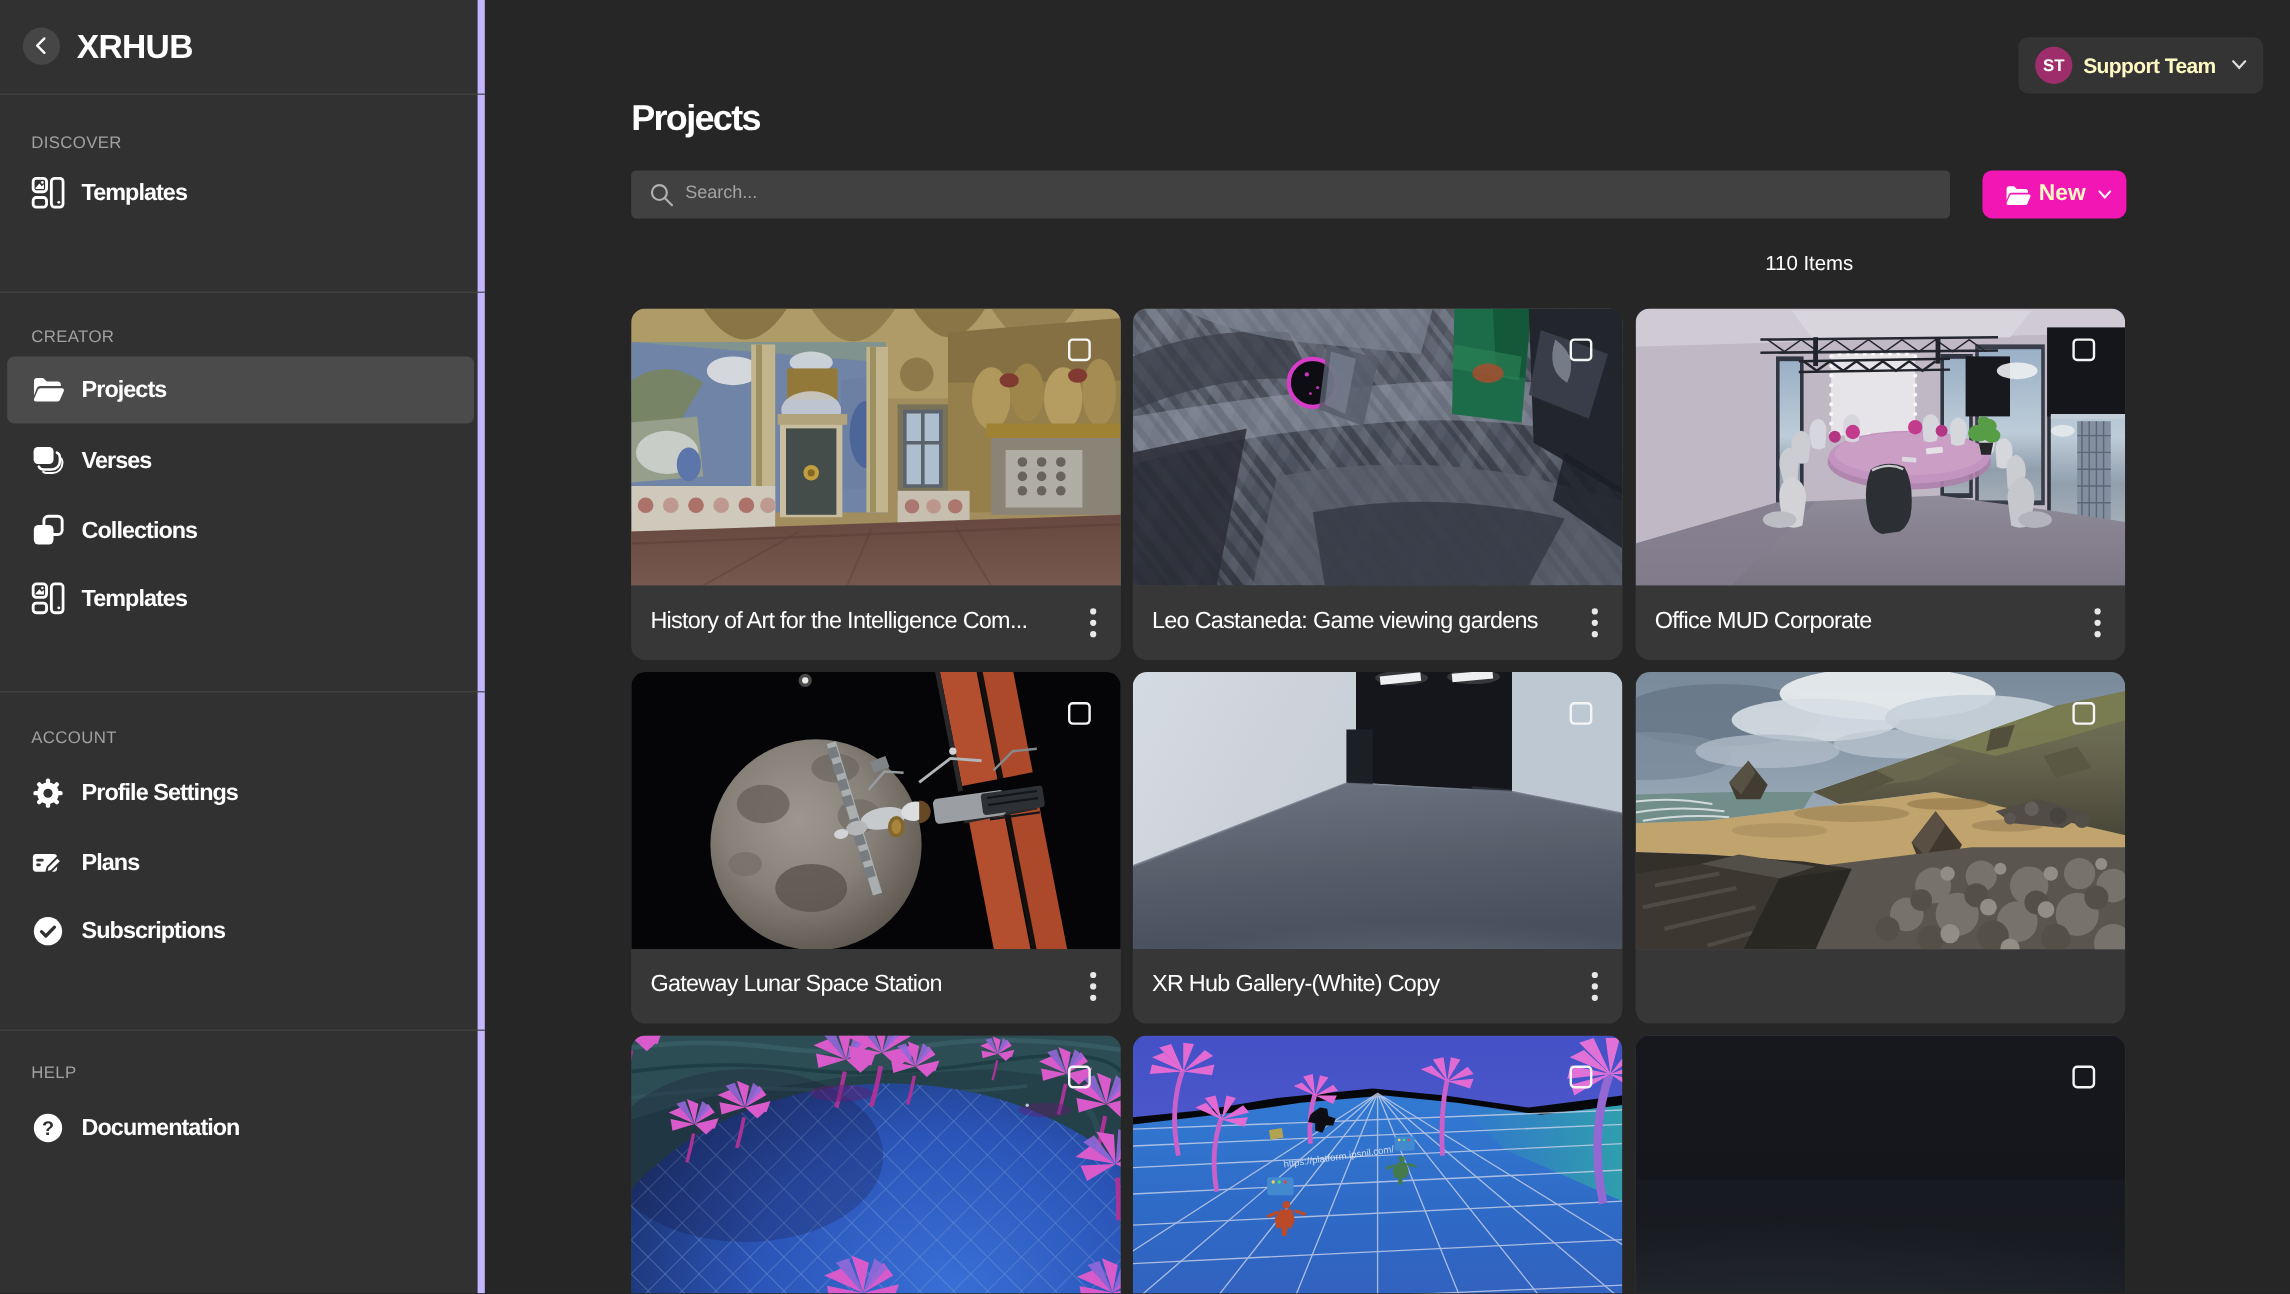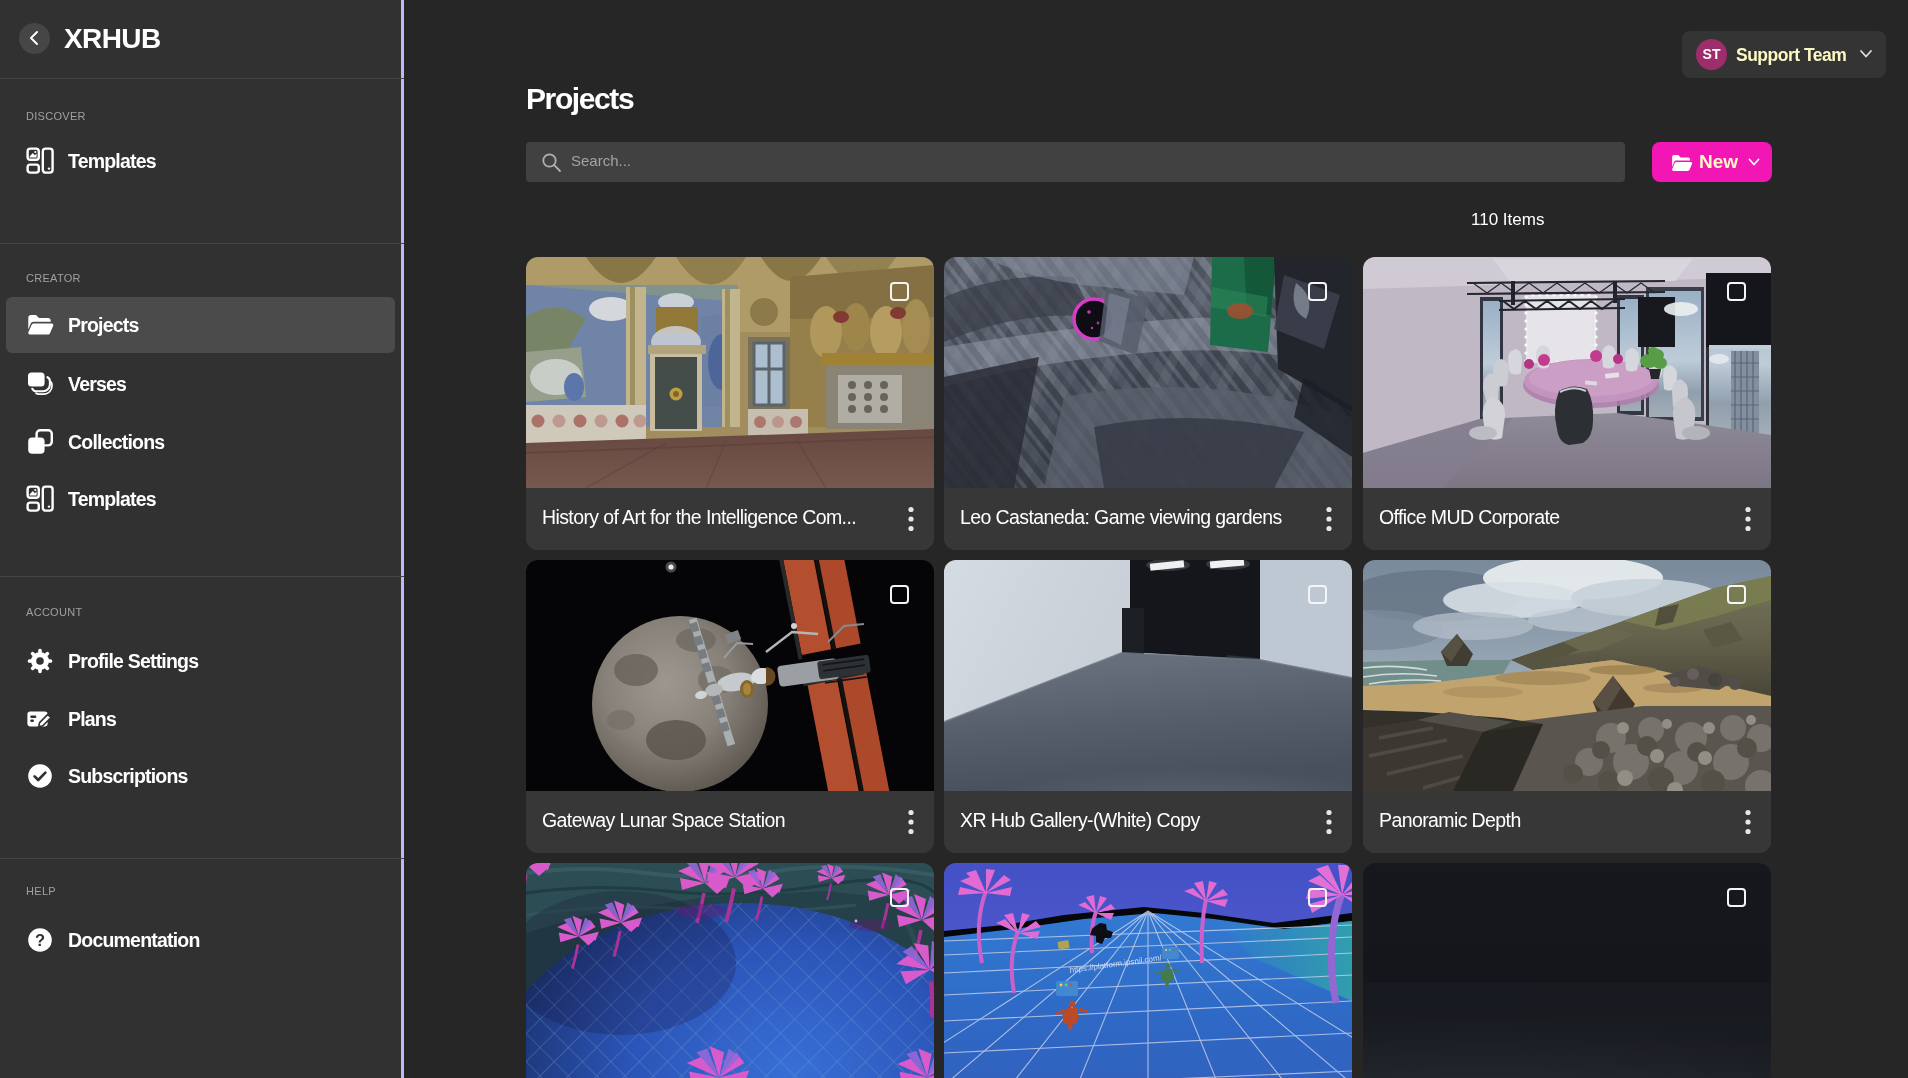--- a/index.html
+++ b/index.html
@@ -1,23 +1,23 @@
 <!DOCTYPE html>
 <html><head>
 <meta charset="utf-8">
 <style>
   html,body{margin:0;padding:0;background:#262626;font-family:"Liberation Sans",sans-serif;}
   #app{position:relative;width:1908px;height:1078px;overflow:hidden;background:#262626;}
   
-  #side{position:absolute;left:0;top:0;width:404px;height:1078px;background:#313131;border-right:3px solid #c4b5fd;box-sizing:border-box;}
+  #side{position:absolute;left:0;top:0;width:404px;height:1078px;background:#313131;border-right:6px solid #c4b5fd;box-sizing:border-box;}
   .sdiv{position:absolute;left:0;width:404px;height:1px;background:#444444;}
   .backbtn{position:absolute;left:19px;top:23px;width:31px;height:31px;border-radius:50%;background:#464646;}
   .backbtn svg{position:absolute;left:8px;top:7px;}
   .logo{position:absolute;left:64px;top:23px;font-size:28px;font-weight:bold;color:#fff;letter-spacing:-0.6px;}
-  .slabel{position:absolute;left:26px;font-size:11px;color:#a0a0a0;letter-spacing:0.3px;}
+  .slabel{position:absolute;left:26px;font-size:14px;color:#a0a0a0;letter-spacing:0.3px;}
   .sitem{position:absolute;left:0;width:404px;height:56px;}
   .sitem.sel{left:6px;width:389px;background:#4b4b4b;border-radius:6px;}
   .sitem .ico{position:absolute;left:26px;top:14px;width:28px;height:28px;}
   .sitem.sel .ico{left:20px;}
   .sitem .lab{position:absolute;left:68px;top:17px;font-size:19.5px;font-weight:bold;color:#fff;letter-spacing:-0.8px;}
   .sitem.sel .lab{left:62px;}
   
   .chip{position:absolute;left:1682px;top:31px;width:204px;height:47px;background:#343434;border-radius:8px;}
   .chip .av{position:absolute;left:14px;top:8px;width:31px;height:31px;border-radius:50%;background:#9e2e6b;color:#fff;font-size:14px;font-weight:bold;text-align:center;line-height:31px;}
   .chip .nm{position:absolute;left:54px;top:14px;font-size:17.5px;font-weight:bold;color:#fef9c3;letter-spacing:-0.5px;}
@@ -644,28 +644,20 @@
             <circle cx="312" cy="230" r="8"></circle>
           </g>
       <path d="M0 150 L60 152 L140 158 L180 164 L140 231 L0 231 Z" fill="#34312a"></path>
       <path d="M0 168 L54 160 L120 172 L90 231 L0 231 Z" fill="#3e3a32"></path>
       <path d="M16 178 L70 168 M6 196 L84 180 M24 214 L100 196 M60 228 L116 212" stroke="#524d45" stroke-width="3.4" fill="none"></path>
       <path d="M54 160 L120 172 L150 162 L86 152 Z" fill="#55504a"></path>
       <path d="M120 172 L180 164 L150 231 L90 231 Z" fill="#2c2923"></path>
     </svg>
       </div>
     <div class="cb"></div>
-    <div class="bar">
-        <span class="ttl">Panoramic Depth</span>
-      <svg class="dots" width="6" height="26" viewBox="0 0 6 26">
-          <circle cx="3" cy="3.5" r="2.6" fill="#e8e8e8"></circle>
-          <circle cx="3" cy="13" r="2.6" fill="#e8e8e8"></circle>
-          <circle cx="3" cy="22.5" r="2.6" fill="#e8e8e8"></circle>
-        </svg>
-    </div>
   </div>
 
   <div class="card" style="left:526px;top:863px">
     <div class="thumb">
         <svg width="408" height="231" viewBox="0 0 408 231">
       <defs>
         <radialGradient id="c7dome" cx="0.60" cy="0.42" r="0.8">
               <stop offset="0" stop-color="#3573e6"></stop>
               <stop offset="0.4" stop-color="#2957c6"></stop>
               <stop offset="0.75" stop-color="#17306e"></stop>

